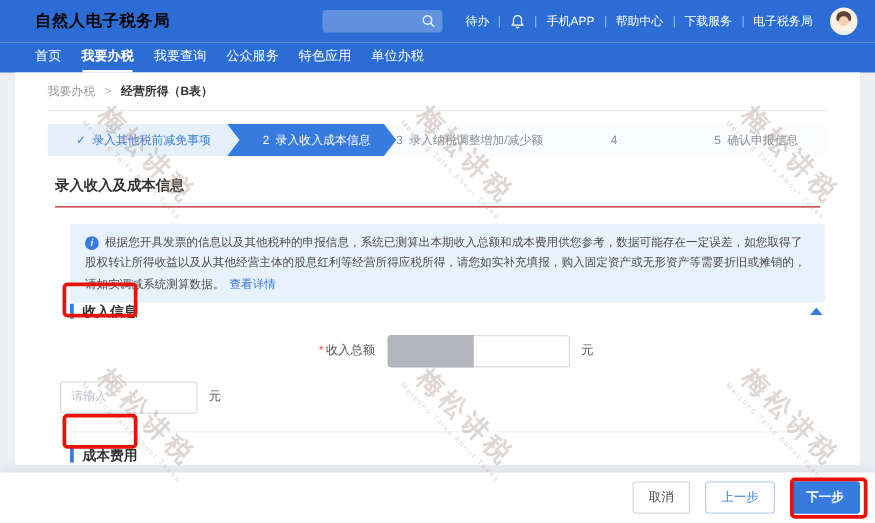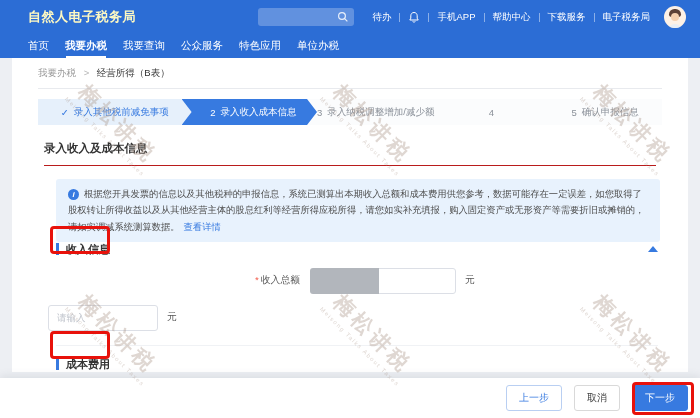--- a/index.html
+++ b/index.html
@@ -1,41 +1,41 @@
 <!DOCTYPE html>
 <html><head>
 <meta charset="utf-8">
 <style>
   * { margin:0; padding:0; box-sizing:border-box; font-family:"Liberation Sans","DejaVu Sans",sans-serif; }
   html,body { width:700px; height:418px; }
   body { position:relative; background:#edeff3; overflow:hidden; }
 
   
   .header { height:34px; background:#2c6dd5; display:flex; align-items:center; padding:0 14px 0 28px; }
-  .brand { color:#fef9c3; font-size:13px; font-weight:bold; letter-spacing:.5px; }
+  .brand { color:#000000; font-size:13px; font-weight:bold; letter-spacing:.5px; }
   .search { margin-left:auto; width:96px; height:18px; background:rgba(255,255,255,.25); border-radius:3px; position:relative; margin-right:10px; }
   .search svg { position:absolute; right:5px; top:3px; }
   .hlink { color:#fff; font-size:9.5px; padding:0 8px; white-space:nowrap; cursor:pointer; }
   .hdiv { width:1px; height:9px; background:rgba(255,255,255,.45); }
   .bell { padding:0 8px; display:flex; align-items:center; cursor:pointer; }
   .avatar { width:22px; height:22px; border-radius:50%; background:#fdf1e6; margin-left:6px; position:relative; overflow:hidden; flex:none; cursor:pointer; }
   .avatar .hair { position:absolute; top:3px; left:5px; width:12px; height:8px; border-radius:6px 6px 3px 3px; background:#5d4037; }
   .avatar .face { position:absolute; top:7px; left:7px; width:8px; height:8px; border-radius:50%; background:#f6cfae; }
   .avatar .body { position:absolute; bottom:-3px; left:4px; width:14px; height:7px; border-radius:7px 7px 0 0; background:#e8eef5; }
 
   
   .nav { height:24px; background:#2c6dd5; display:flex; gap:16px; padding-left:28px; }
   .nav-item { color:#fff; font-size:10.5px; line-height:22px; position:relative; cursor:pointer; }
   .nav-item.active { font-weight:bold; }
   .nav-item.active::after { content:''; position:absolute; left:1px; right:1px; bottom:0; height:2px; background:#fff; }
 
   
   .panel { position:absolute; left:12px; right:12px; top:58px; bottom:46px; background:#fff; overflow:hidden; }
   .crumbs { padding:9px 26px 0; font-size:9.5px; color:#999; }
-  .crumb-cur { color:#333; font-weight:normal; }
+  .crumb-cur { color:#333; font-weight:bold; }
   .crumb-sep { margin:0 5px; color:#b5b5b5; }
   .crumb-line { margin:8px 26px 0; border-top:1px solid #e8eaee; }
 
   .steps { margin:10px 26px 0; height:26px; display:flex; background:#fbfcfd; font-size:9.5px; }
   .step { display:flex; align-items:center; justify-content:center; gap:5px; white-space:nowrap; cursor:pointer; }
   .step.done { flex:1.35; background:#e6f0fb; color:#377ae0;
     clip-path:polygon(0 0,calc(100% - 10px) 0,100% 50%,calc(100% - 10px) 100%,0 100%); }
   .step.active { flex:1.12; background:#377ae0; color:#fff; margin-left:-10px; padding-left:8px;
     clip-path:polygon(0 0,calc(100% - 10px) 0,100% 50%,calc(100% - 10px) 100%,0 100%,10px 50%); }
   .step.pending { flex:1; color:#8a9099; }
@@ -63,21 +63,21 @@
   .redact { position:absolute; left:0; top:0; width:47%; height:100%; background:#b2b6bc; border-radius:3px 0 0 3px; pointer-events:none; }
   .unit { margin-left:9px; font-size:9.8px; color:#555; }
   .sec-head.cost { margin-top:12px; }
   .hr3 { margin:14px 30px 0 44px; border-top:1px solid #f0f2f5; }
 
   
   .footer { position:absolute; left:0; right:0; bottom:0; height:40px; background:#fff; box-shadow:0 -2px 8px rgba(100,110,130,.14); display:flex; align-items:center; justify-content:flex-end; gap:12px; padding-right:12px; z-index:30; }
   .btn { height:26px; padding:0 12px; font-size:10px; border-radius:3px; display:flex; align-items:center; cursor:pointer; }
   .btn-cancel { background:#fff; border:1px solid #d9d9d9; color:#444; }
   .btn-prev { background:#fff; border:1px solid #b9cff2; color:#377ae0; }
-  .btn-next { background:#377ae0; border:1px solid #377ae0; color:#fff; }
+  .btn-next { background:#377ae0; border:1px solid #377ae0; color:#fff;font-weight:bold; }
 
   
   .wm { position:absolute; width:160px; text-align:center; transform:rotate(45deg); color:rgba(170,150,138,.38); pointer-events:none; z-index:40; }
   .wm-main { font-size:21px; letter-spacing:4px; font-weight:bold; }
   .wm-sub { font-size:6px; letter-spacing:1.5px; margin-top:1px; }
   .anno { position:absolute; border:3px solid #e8120b; border-radius:4px; z-index:60; pointer-events:none; }
   #anno-income { left:50px; top:226px; width:60px; height:28px; }
   #anno-cost   { left:50px; top:331px; width:60px; height:28px; }
   #anno-next   { left:632px; top:382px; width:62px; height:33px; }
 </style>
@@ -189,22 +189,22 @@
 
   <div class="sec-head cost">
     <span class="sec-bar"></span>
     <span class="sec-title">成本费用</span>
 
   </div>
 
 </div>
 
 <div class="footer">
+  <button class="btn btn-cancel">取消</button>
   <button class="btn btn-prev">上一步</button>
-  <button class="btn btn-cancel">取消</button>
   <button class="btn btn-next">下一步</button>
 </div>
 
 <div class="wm" style="left:35px;top:109px">
   <div class="wm-main">梅松讲税</div>
     <div class="wm-sub">Meisong Talks About Taxes</div>
 </div>
 <div class="wm" style="left:290px;top:109px">
   <div class="wm-main">梅松讲税</div>
     <div class="wm-sub">Meisong Talks About Taxes</div>

